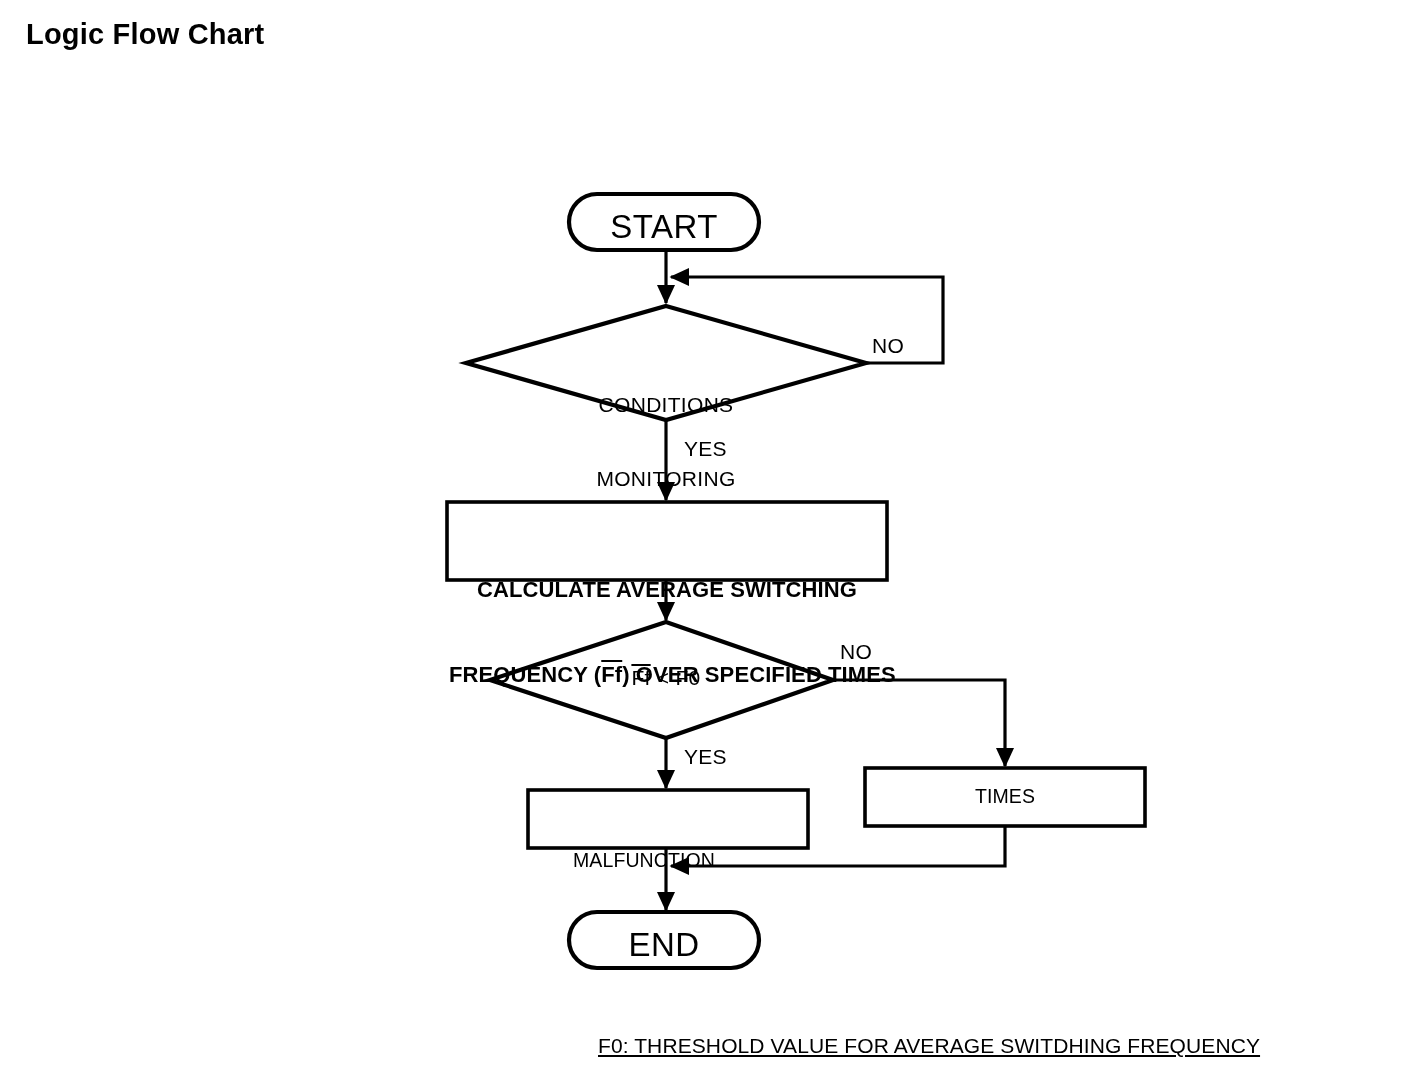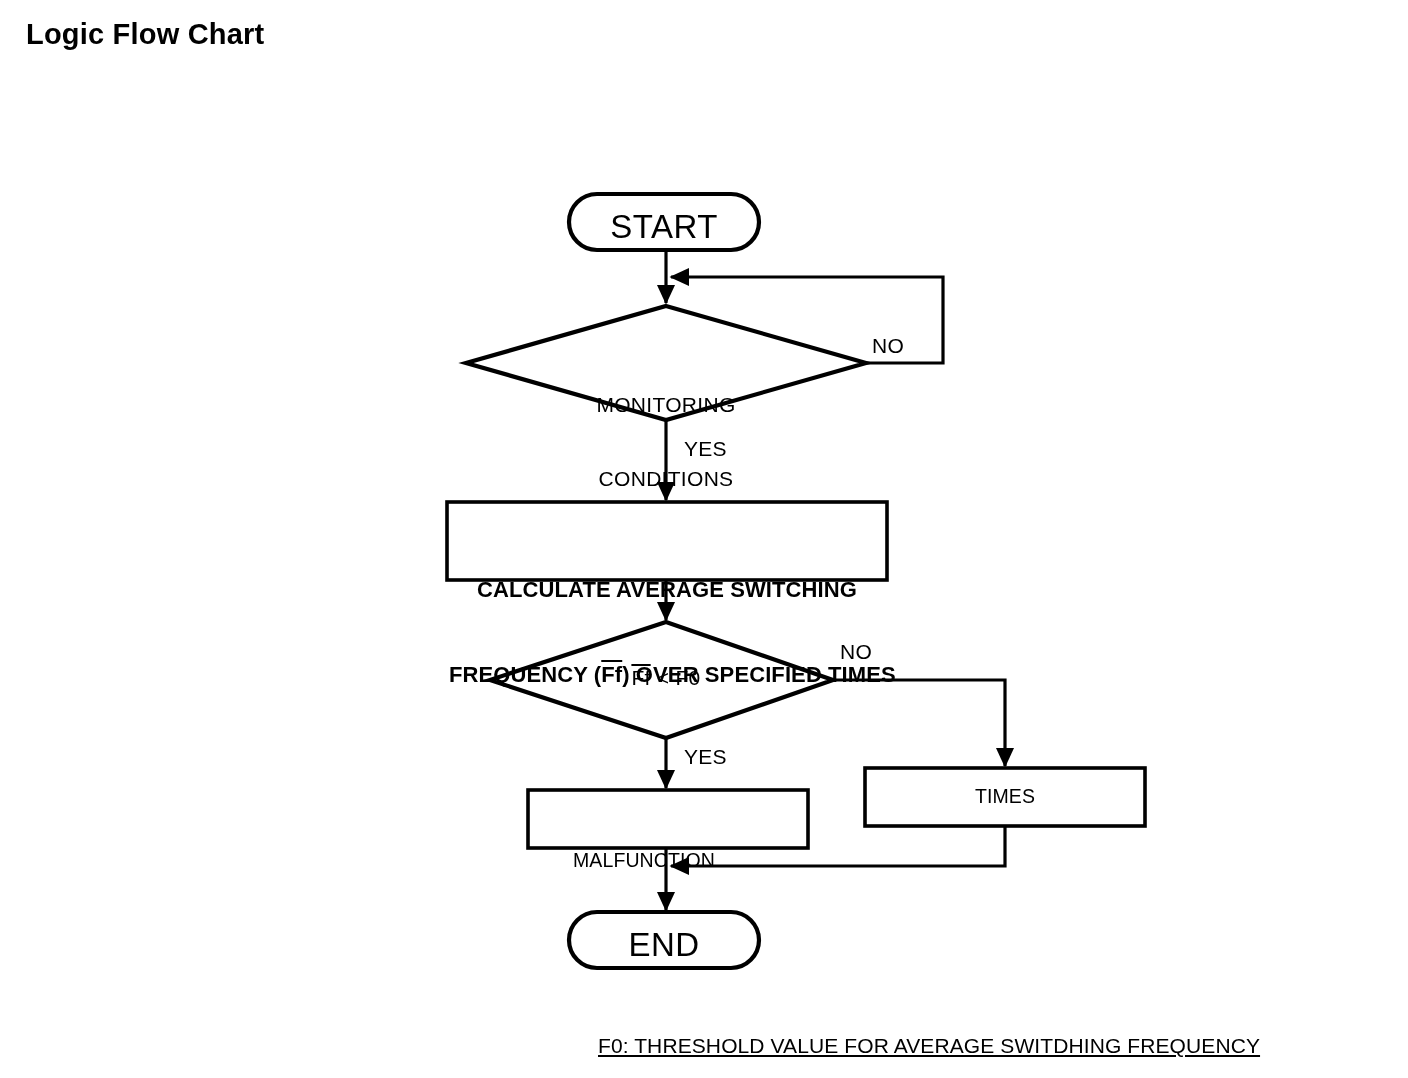--- a/index.html
+++ b/index.html
@@ -115,22 +115,22 @@
   <polyline points="1005,826 1005,866 671,866" fill="none" stroke="#000000" stroke-width="3.2" marker-end="url(#arrowhead)"></polyline>
 
   <line x1="666" y1="848" x2="666" y2="910" stroke="#000000" stroke-width="3.2" marker-end="url(#arrowhead)"></line>
 
   <rect x="569" y="912" width="190" height="56" rx="28" ry="28" fill="#ffffff" stroke="#000000" stroke-width="4.2"></rect>
 </svg>
 
 <div class="node-label terminator-label" style="left:569px; top:208px; width:190px;">START</div>
 
 <div class="node-label decision-label" style="left:506px; top:343px; width:320px;">
+  <div>CONDITIONS</div>
   <div>MONITORING</div>
-  <div>CONDITIONS</div>
 </div>
 
 <div class="node-label process-label-small" style="left:449px; top:520px; width:436px;">
   <div>CALCULATE AVERAGE SWITCHING</div>
   <div><span>FREQUENCY (</span><span class="overbar">Ff</span><span>) OVER SPECIFIED TIMES</span></div>
 </div>
 
 <div class="node-label decision-label" style="left:566px; top:666px; width:200px;"><span class="overbar">Ff</span><span> </span><span>&lt; F0</span></div>
 
 <div class="node-label process-label" style="left:528px; top:849px; width:232px;">MALFUNCTION</div>

